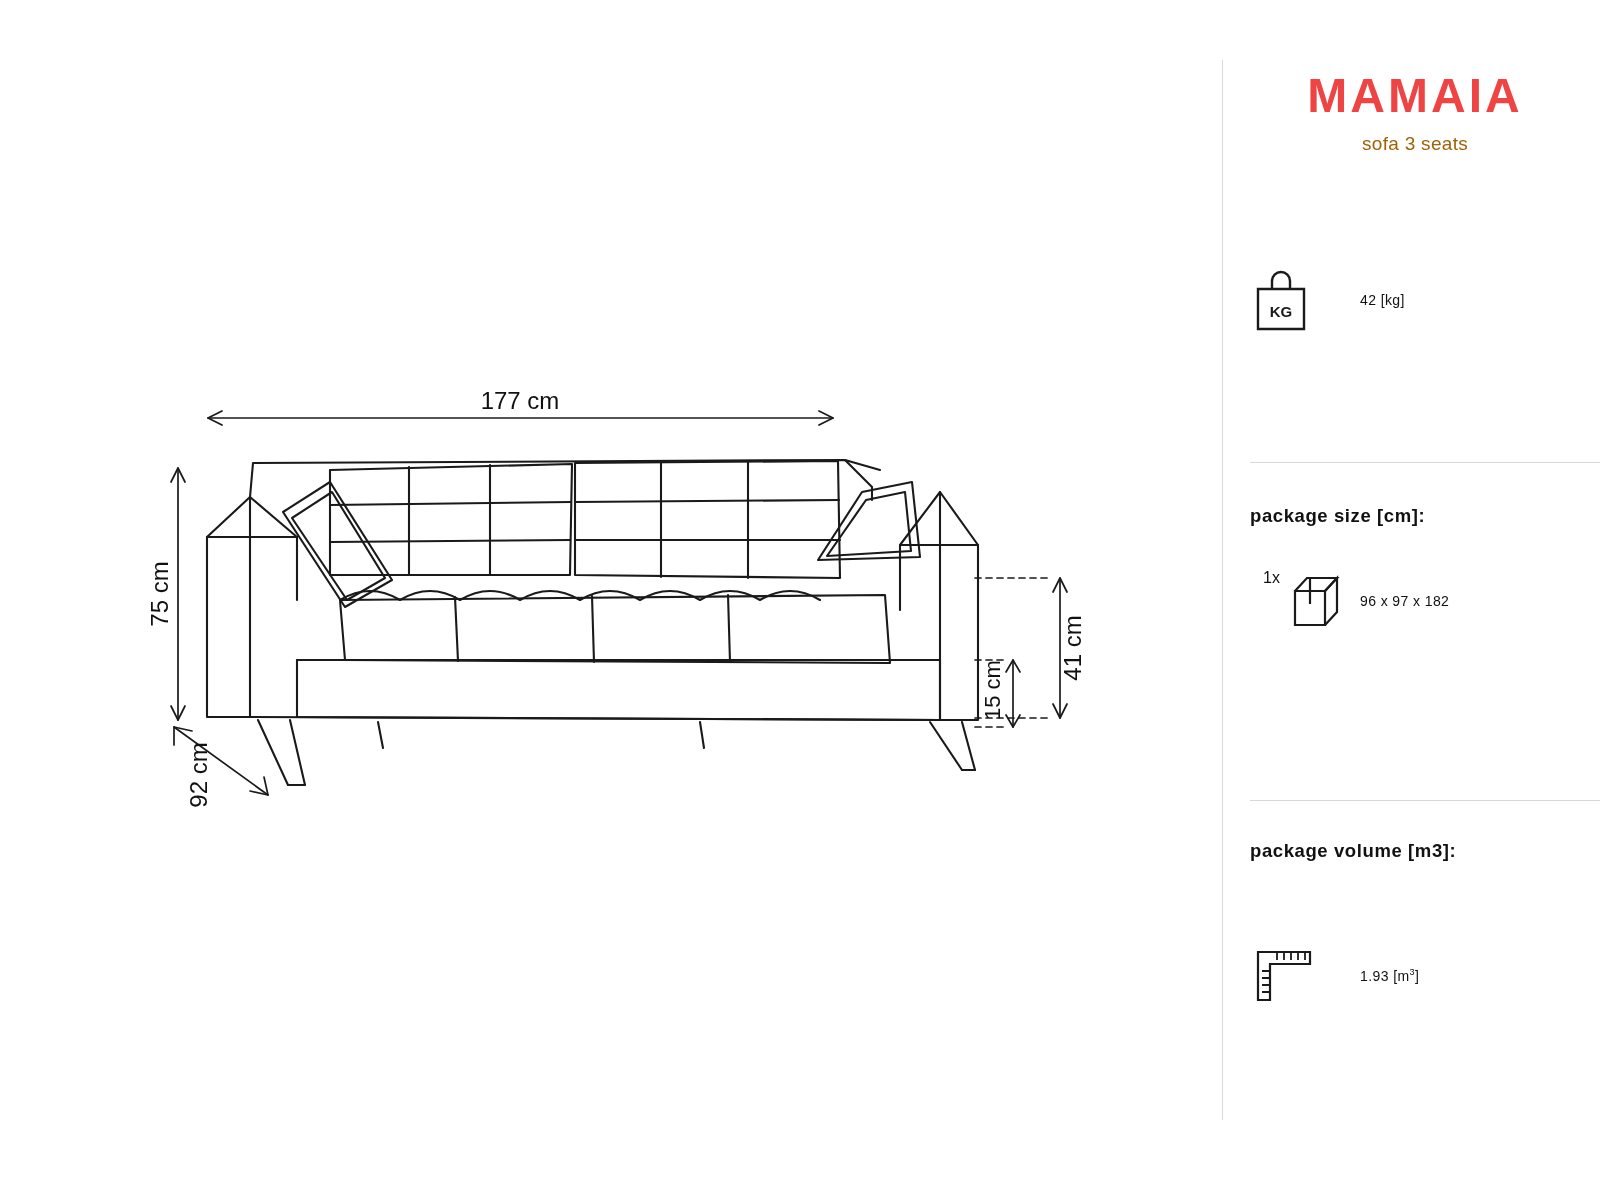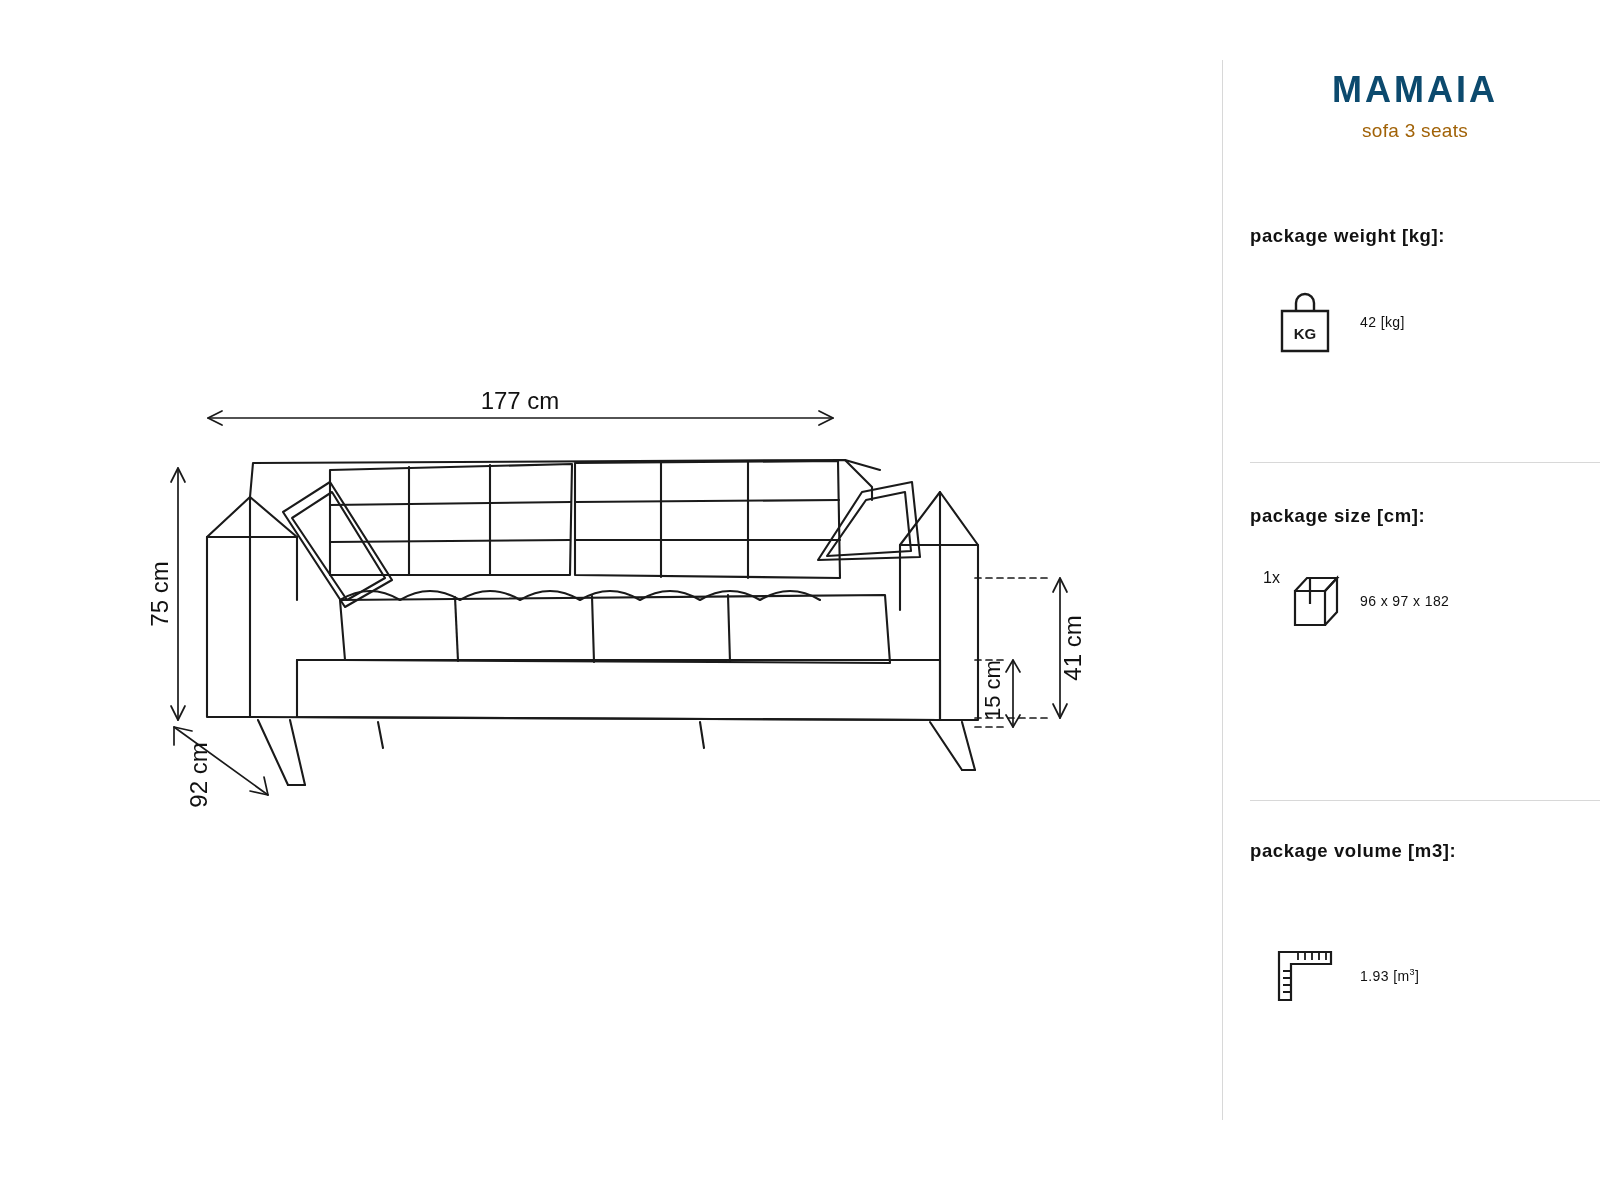--- a/index.html
+++ b/index.html
@@ -52,24 +52,24 @@
     height: 1200px;
   }
   .title-block {
     position: absolute;
     left: 0;
     top: 70px;
     width: 330px;
     text-align: center;
   }
   .product-title {
-    font-size: 36px;
+    font-size: 48px;
     font-weight: bold;
     letter-spacing: 3px;
-    color: #0c4a6e;
+    color: #ef4444;
     line-height: 1.1;
   }
   .product-sub {
     margin-top: 10px;
     font-size: 19px;
     color: #a16207;
     letter-spacing: 0.3px;
   }
 
   .section {
@@ -87,21 +87,20 @@
   .section-row {
     display: flex;
     align-items: center;
     margin-top: 42px;
   }
   .section-icon {
     width: 110px;
     flex: 0 0 110px;
     display: flex;
     align-items: center;
-    justify-content: center;
   }
   .section-value {
     font-size: 14px;
     color: #111111;
     letter-spacing: 0.4px;
     white-space: nowrap;
   }
   .hr {
     position: absolute;
     left: 0;
@@ -243,21 +242,20 @@
   <div class="divider"></div>
 
   <div class="info">
 
     <div class="title-block">
       <div class="product-title">MAMAIA</div>
       <div class="product-sub">sofa 3 seats</div>
     </div>
 
     <div class="section" style="top:225px;">
-      <div class="section-label">package weight [kg]:</div>
       <div class="section-row">
         <div class="section-icon">
           <svg width="62" height="66" viewBox="0 0 62 66" xmlns="http://www.w3.org/2000/svg">
             <path d="M8,22 L54,22 L54,62 L8,62 Z" fill="none" stroke="#1a1a1a" stroke-width="2.4"></path>
             <path d="M22,22 L22,14 a9,9 0 0 1 18,0 L40,22" fill="none" stroke="#1a1a1a" stroke-width="2.4"></path>
             <text x="31" y="50" text-anchor="middle" font-family="Liberation Sans, sans-serif" font-size="15" font-weight="bold" fill="#1a1a1a">KG</text>
           </svg>
         </div>
         <div class="section-value">42 [kg]</div>
       </div>

